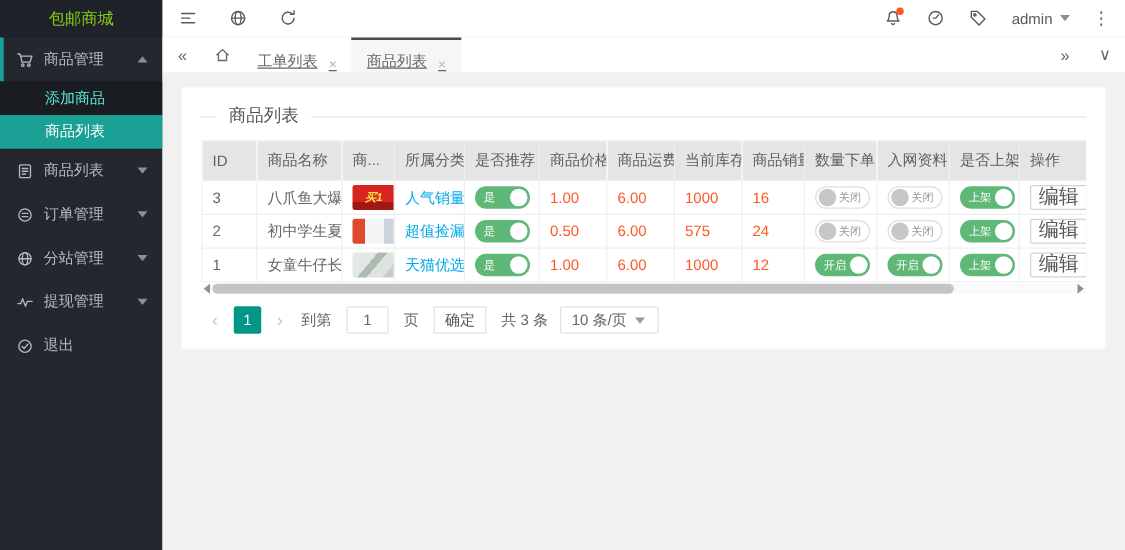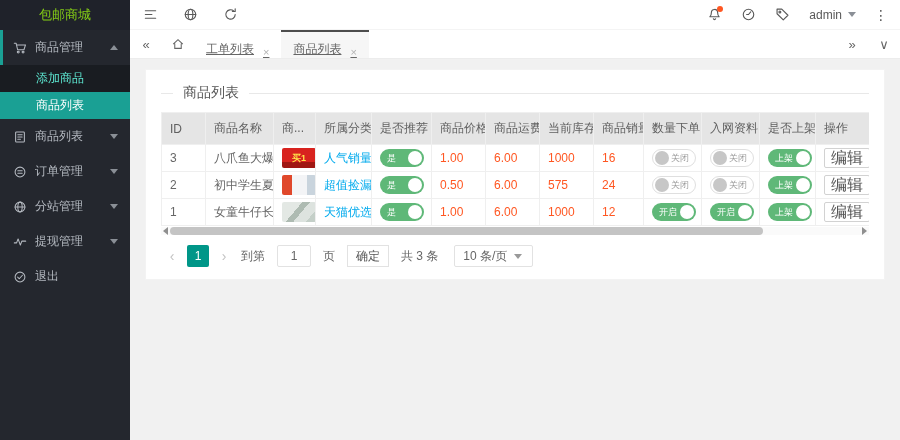--- a/index.html
+++ b/index.html
@@ -51,21 +51,21 @@
 
   .table-viewport { width:100%; overflow:hidden; margin-top:4px; }
   table { table-layout:fixed; width:762px; border-collapse:collapse; }
   th,td { border:1px solid #efefef; font-weight:normal; text-align:left; padding:0 8px; white-space:nowrap; overflow:hidden; font-size:12px; color:#666; }
   th { background:#e5e5e5; height:32px; color:#5f5f5f; }
   td { height:27px; }
   td.num { color:#ff5722; }
   a.cat-link { color:#01aaed; text-decoration:none; cursor:pointer; }
 
   .thumb { width:34px; height:20px; border-radius:2px; display:flex; align-items:center; justify-content:center; overflow:hidden; cursor:default; }
-  .thumb-0 { background:linear-gradient(180deg,#d8231f 0 70%,#a01713 70%); color:#ffe24a; font-size:9px; font-weight:bold; }
+  .thumb-0 { background:linear-gradient(180deg,#d8231f 0 70%,#a01713 70%); color:#ffe24a; font-size:9px; font-weight:bold;font-style:italic; }
   .thumb-1 { background:linear-gradient(90deg,#e0482b 0 30%,#f3f4f6 30% 75%,#c9d4dd 75%); }
   .thumb-2 { background:linear-gradient(130deg,#e3e8e4 0 40%,#aebbb2 40% 55%,#dde3df 55% 80%,#c4cfc8 80%); }
 
   .switch { display:inline-flex; align-items:center; width:44px; height:18px; border-radius:9px; cursor:pointer; vertical-align:middle; }
   .switch.on { background:#5fb878; justify-content:space-between; padding:0 2px 0 7px; }
   .switch.on .sw-label { color:#fff; font-size:9px; font-style:normal; }
   .switch .knob { width:14px; height:14px; border-radius:50%; background:#fff; flex-shrink:0; }
   .switch.off { background:#fff; border:1px solid #dfdfdf; justify-content:space-between; padding:0 6px 0 2px; }
   .switch.off .knob { background:#c7c7c7; }
   .switch.off .sw-label { color:#999; font-size:9px; font-style:normal; }
@@ -78,21 +78,21 @@
   .hs-arrow.right { border-left:5px solid #8f8f8f; margin:0 2px; }
   .hs-track { flex:1; height:8px; position:relative; }
   .hs-thumb { position:absolute; left:0; top:0; height:8px; width:86%; background:#c4c4c4; border-radius:4px; cursor:pointer; }
 
   .pagination { display:flex; align-items:center; margin-top:10px; color:#666; }
   .pg-arrow { width:22px; height:22px; display:flex; align-items:center; justify-content:center; color:#c2c2c2; font-size:14px; cursor:pointer; }
   .pg-cur { width:22px; height:22px; display:flex; align-items:center; justify-content:center; background:#009688; color:#fff; border-radius:2px; margin:0 4px; cursor:pointer; }
   .pg-text { margin:0 6px; }
   .pg-input { width:34px; height:22px; border:1px solid #e2e2e2; border-radius:2px; text-align:center; font-size:12px; color:#666; margin:0 6px; }
   .pg-btn { height:22px; line-height:20px; padding:0 8px; border:1px solid #e2e2e2; background:#fff; border-radius:0; color:#555; cursor:pointer; margin:0 6px; font-size:12px; }
-  .pg-select { height:22px; display:inline-flex; align-items:center; border:1px solid #e2e2e2; border-radius:2px; padding:0 8px; margin-left:10px; cursor:pointer; }
+  .pg-select { height:22px; display:inline-flex; align-items:center; border:1px solid #e2e2e2; border-radius:2px; padding:0 8px; margin-left:4px; cursor:pointer; }
   .pg-select .chev { margin-left:7px; border-top-color:#999; }
 </style>
 </head>
 <body>
 
 <div class="app">
 
   <aside class="sidebar">
     <div class="logo">包邮商城</div>
 

